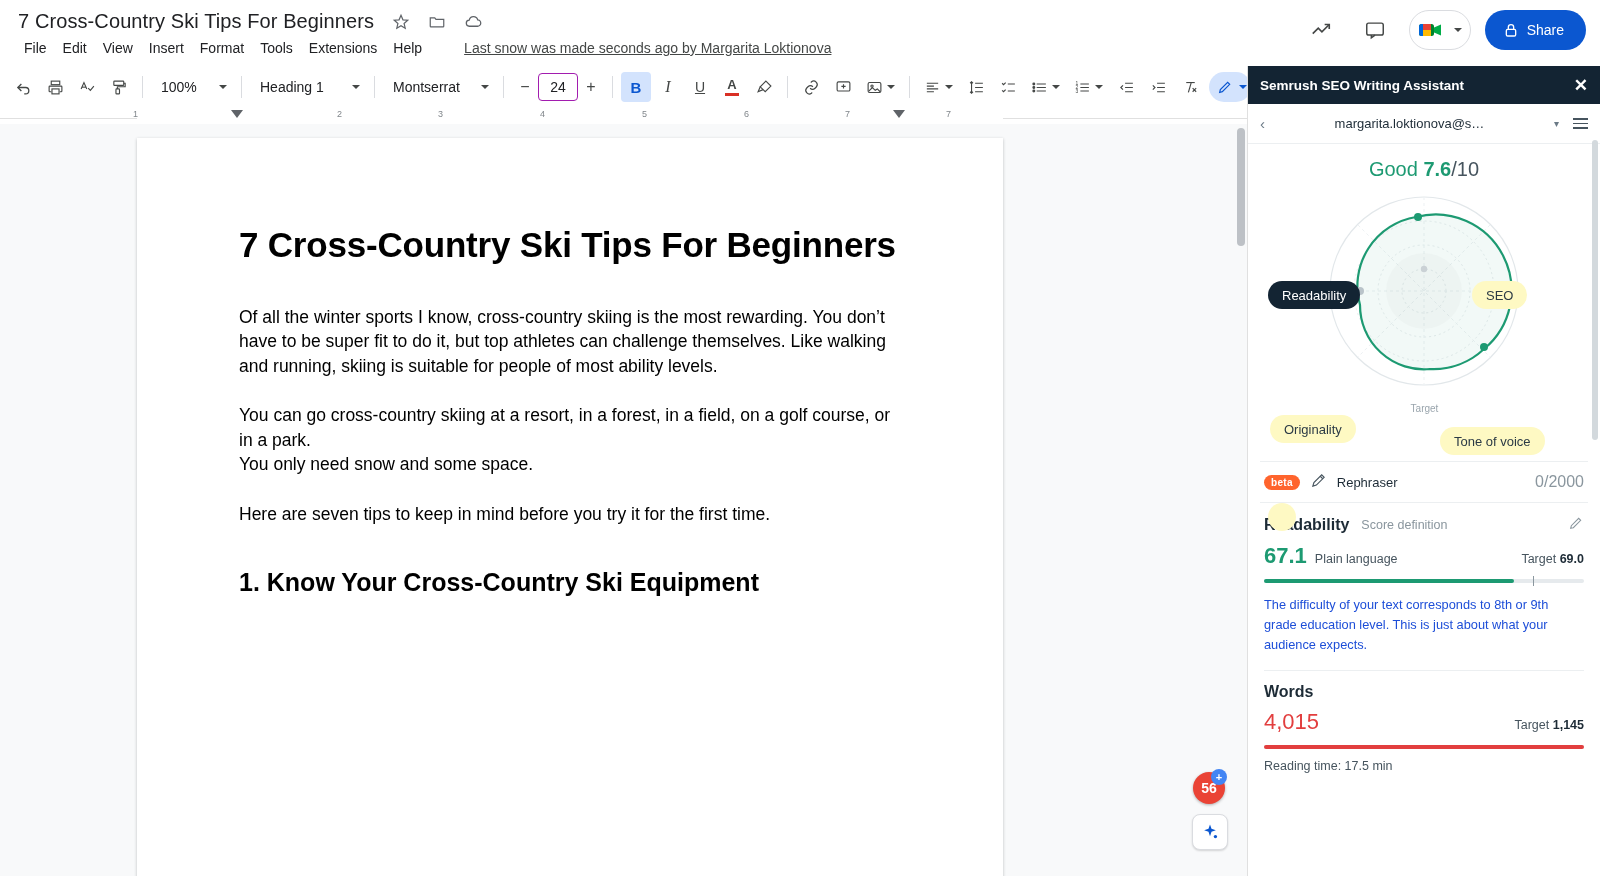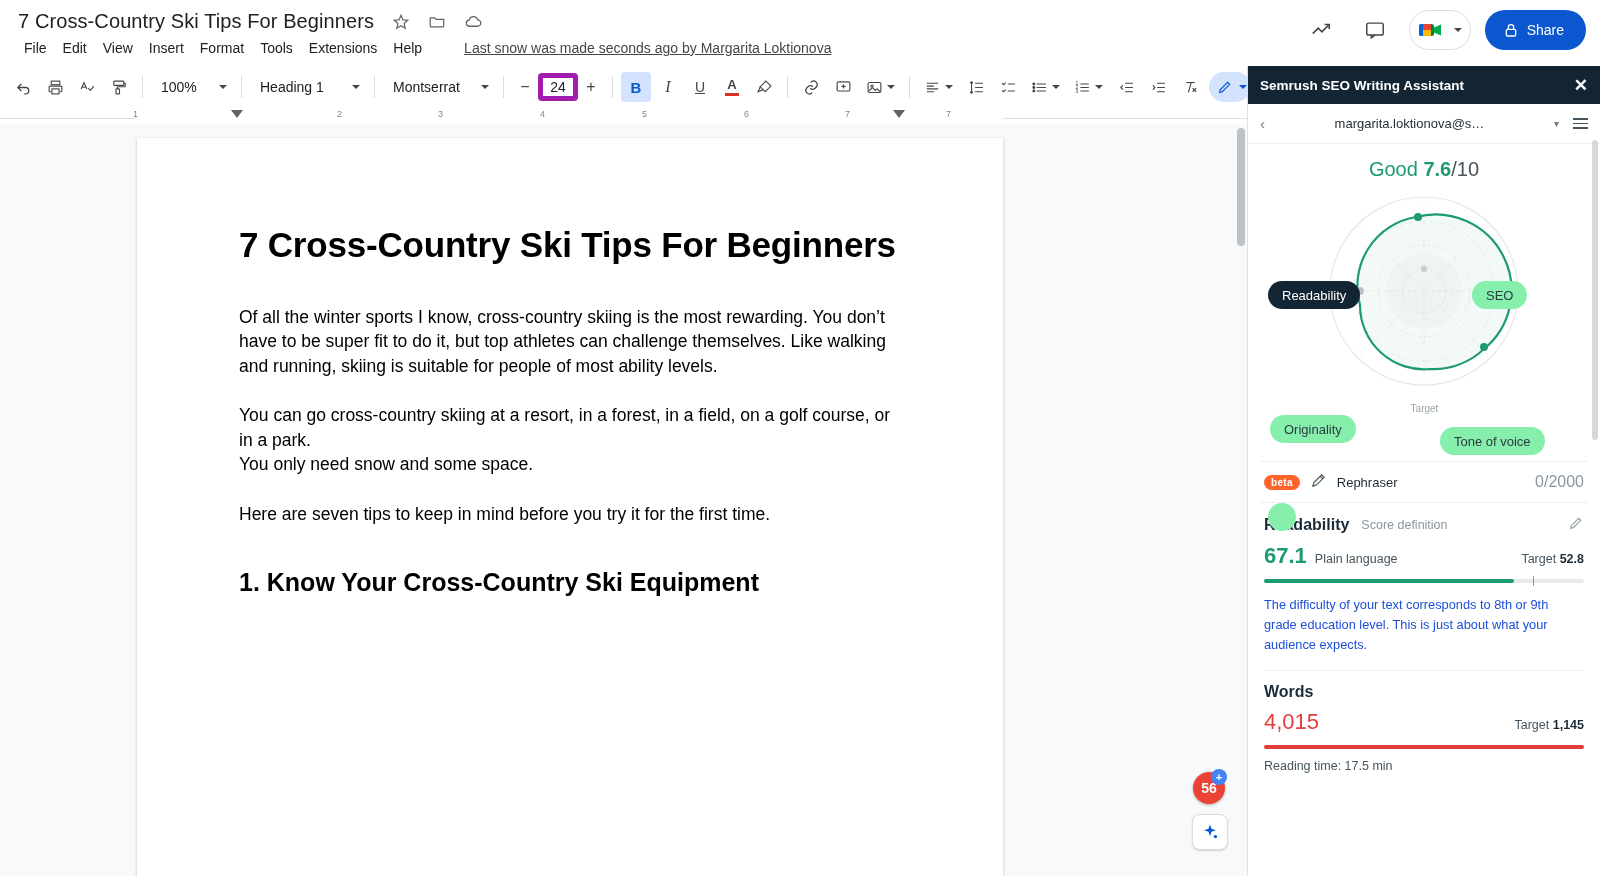--- a/index.html
+++ b/index.html
@@ -73,21 +73,21 @@
   .style-sel { width: 116px; }
   .font-sel { width: 112px; }
   .fontsize {
     display: flex; align-items: center; gap: 0; flex: none;
   }
   .fs-btn {
     width: 26px; height: 28px; display: flex; align-items: center; justify-content: center;
     color: #444746; font-size: 16px; cursor: pointer; border-radius: 4px;
   }
   .fs-val {
-    width: 40px; height: 28px; border: 5px solid #a21caf; border-radius: 4px;
+    width: 40px; height: 28px; border: 1px solid #a21caf; border-radius: 4px;
     display: flex; align-items: center; justify-content: center; font-size: 14px;
   }
   .tb.active { background: #d3e3fd; color: #0b57d0; }
   .caret { width: 0; height: 0; border-left: 4px solid transparent; border-right: 4px solid transparent;
            border-top: 4px solid #444746; margin-left: 4px; }
   .pen-pill {
     display:flex; align-items:center; gap:2px; height:30px; padding:0 4px 0 8px;
     border-radius: 15px; background:#d3e3fd; color:#0b57d0; cursor:pointer; flex:none;
   }
 
@@ -176,21 +176,21 @@
   .score-good { color: #1d9a72; font-weight: 400; }
   .score-val { color: #1d9a72; font-weight: 700; }
   .score-den { color: #46545e; }
 
   .radar-wrap { position: relative; width: 353px; height: 270px; }
   .chip {
     position: absolute; height: 28px; border-radius: 15px; display: flex; align-items: center;
     justify-content: center; font-size: 13px; padding: 0 14px; cursor: pointer;
   }
   .chip.dark { background: #132433; color: #fff; }
-  .chip.light { background: #86efac; color: #2b3a45; }
+  .chip.light { background: #fef9c3; color: #2b3a45; }
   .radar-target-label {
     position: absolute; font-size: 10px; color: #9aa5ad; left: 0; right: 0; text-align: center;
   }
 
   .rephraser-row {
     display:flex; align-items:center; gap:10px; height:42px; margin: 10px 12px 0 12px;
     border-top:1px solid #eceff1; border-bottom:1px solid #eceff1; padding: 0 4px;
   }
   .beta-tag {
     background:#ff642d; color:#fff; font-size:10px; font-weight:700; border-radius:9px;
@@ -573,21 +573,21 @@
           <svg width="16" height="16" viewBox="0 0 24 24" fill="none" stroke="#8a969e" stroke-width="1.6">
               <path d="M4 20l4-1 11-11-3-3L5 16z"></path>
             </svg>
         </span>
       </div>
       <div class="metric-row">
         <span class="metric-val">67.1</span>
         <span class="metric-tag">Plain language</span>
         <span class="metric-target">
           <span>Target</span>
-          <b>52.8</b>
+          <b>69.0</b>
         </span>
       </div>
       <div class="bar-track">
         <div class="bar-fill green" style="width:78%"></div>
         <div class="bar-marker" style="left:84%"></div>
       </div>
       <div class="sec-desc">The difficulty of your text corresponds to 8th or 9th grade education level. This is just about what your audience expects.</div>
     </div>
 
     <div class="divider"></div>

